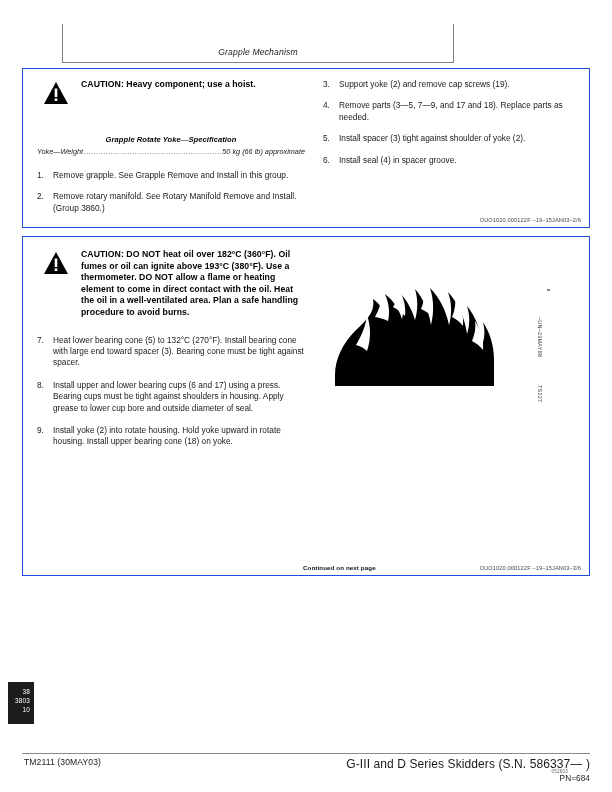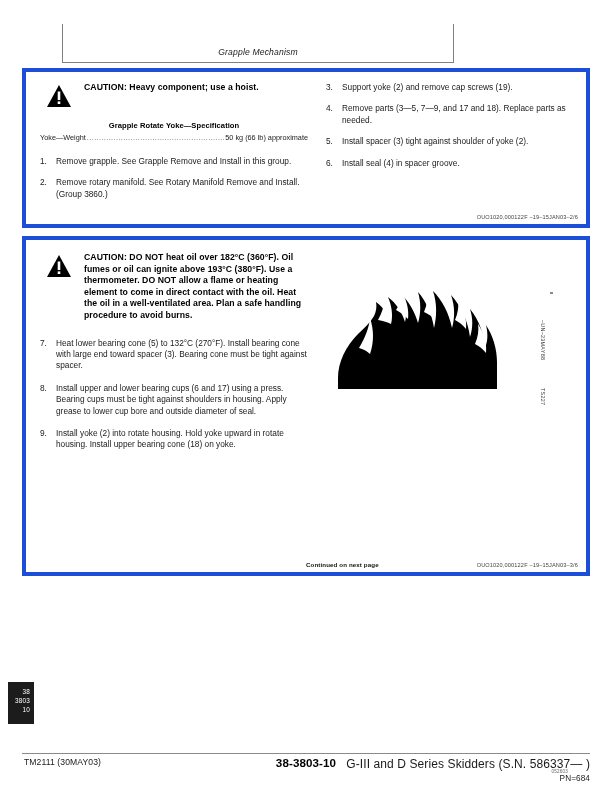--- a/index.html
+++ b/index.html
@@ -46,21 +46,21 @@
     font-style: italic;
     font-size: 8.6px;
     letter-spacing: 0.15px;
     color: #1a1a1a;
   }
 
   
   .content-box {
     position: absolute;
     box-sizing: border-box;
-    border: 4px solid #1d4ed8;
+    border: 1px solid #1d4ed8;
   }
   #box-one {
     left: 22px;
     top: 68px;
     width: 568px;
     height: 160px;
   }
   #box-two {
     left: 22px;
     top: 236px;
@@ -282,21 +282,21 @@
         <span class="tri-icon">
           <svg width="26" height="24" viewBox="0 0 26 24" xmlns="http://www.w3.org/2000/svg">
             <polygon points="13,1 25,23 1,23" fill="#000000"></polygon>
             <rect x="11.7" y="7.5" width="2.6" height="8.5" fill="#ffffff"></rect>
             <rect x="11.7" y="17.4" width="2.6" height="2.6" fill="#ffffff"></rect>
           </svg>
         </span>
         <div class="caution-text">CAUTION: Heavy component; use a hoist.</div>
       </div>
 
-      <div style="margin-top:13px;">
+      <div style="margin-top:30px;font-style:italic;">
         <div class="spec-title">Grapple Rotate Yoke—Specification</div>
         <div class="spec-row" style="margin-top:3px;">
           <span>Yoke—Weight</span>
           <span class="spec-leader">............................................................................</span>
           <span>50 kg (66 lb) approximate</span>
         </div>
       </div>
 
       <div class="step" style="margin-top:14px;">
         <span class="step-num">1.</span>
@@ -428,19 +428,18 @@
 
   <div class="side-tab">
     <div>38</div>
     <div>3803</div>
     <div>10</div>
   </div>
 
   <div class="footer-rule"></div>
   <div class="footer">
     <div class="footer-left">TM2111 (30MAY03)</div>
-    <div class="footer-center">38-3803-10</div>
     <div class="footer-right">G-III and D Series Skidders (S.N. 586337— )</div>
     <div class="footer-code">052603</div>
     <div class="footer-pn">PN=684</div>
   </div>
 
 </div>
 
 </body></html>

